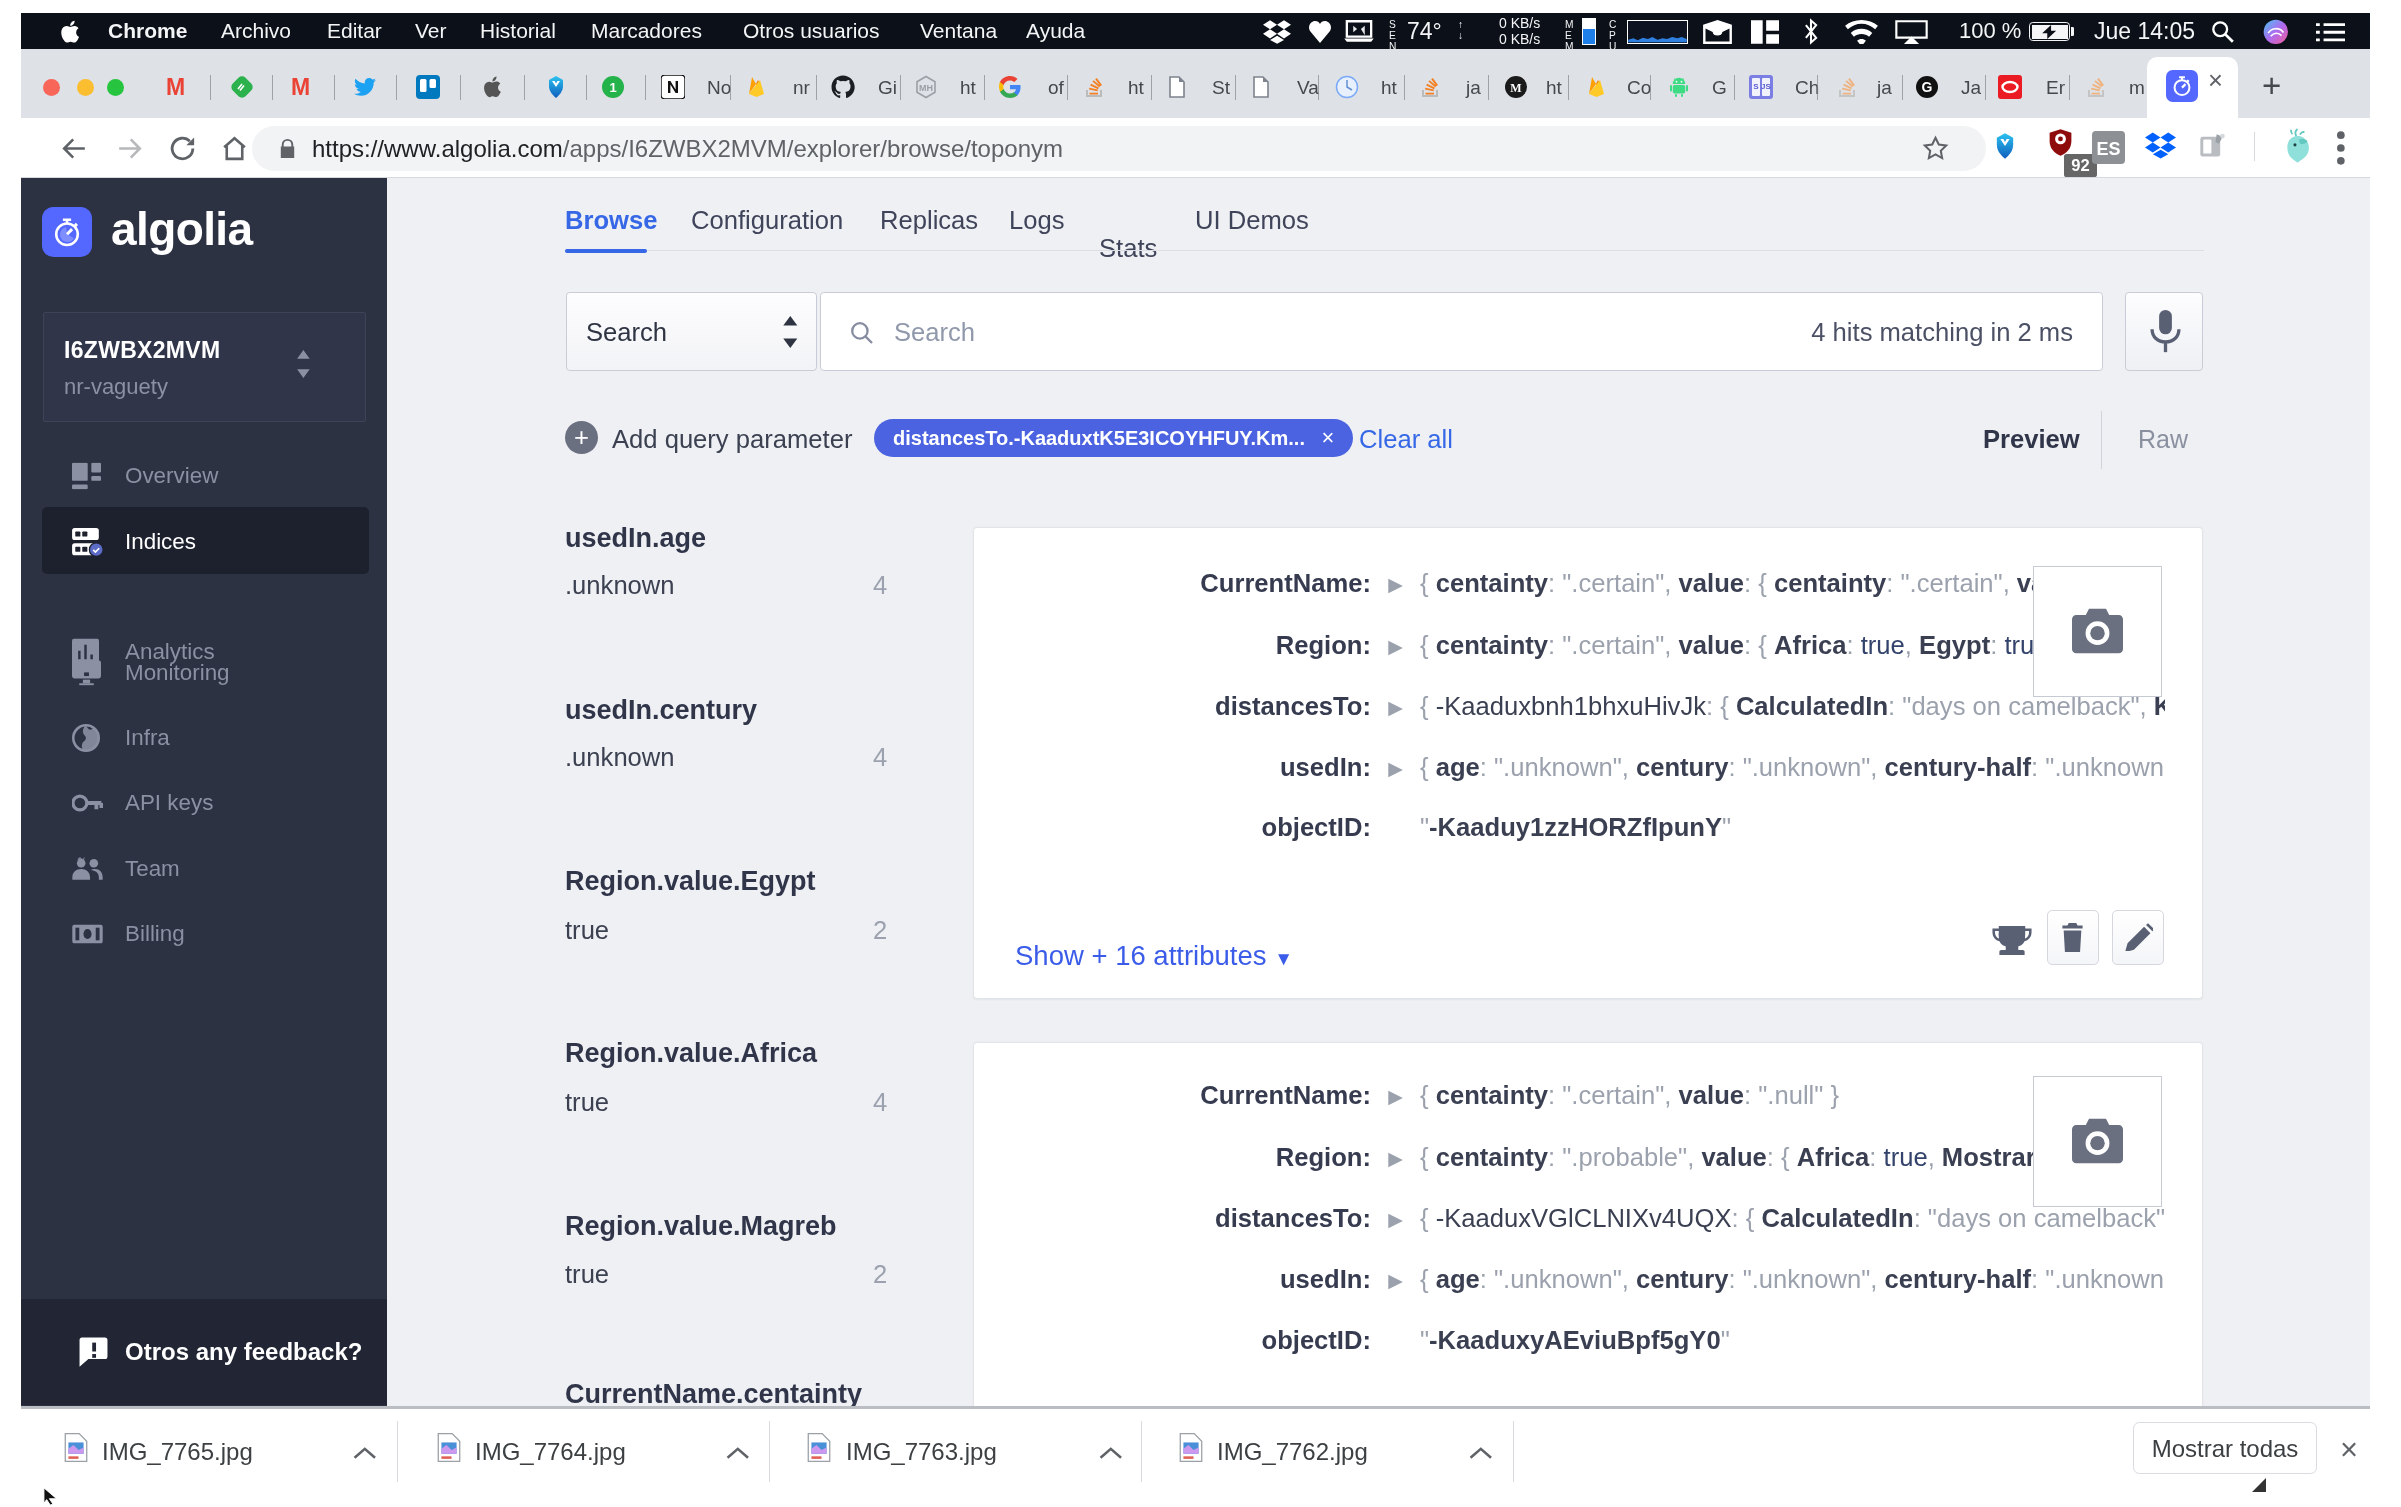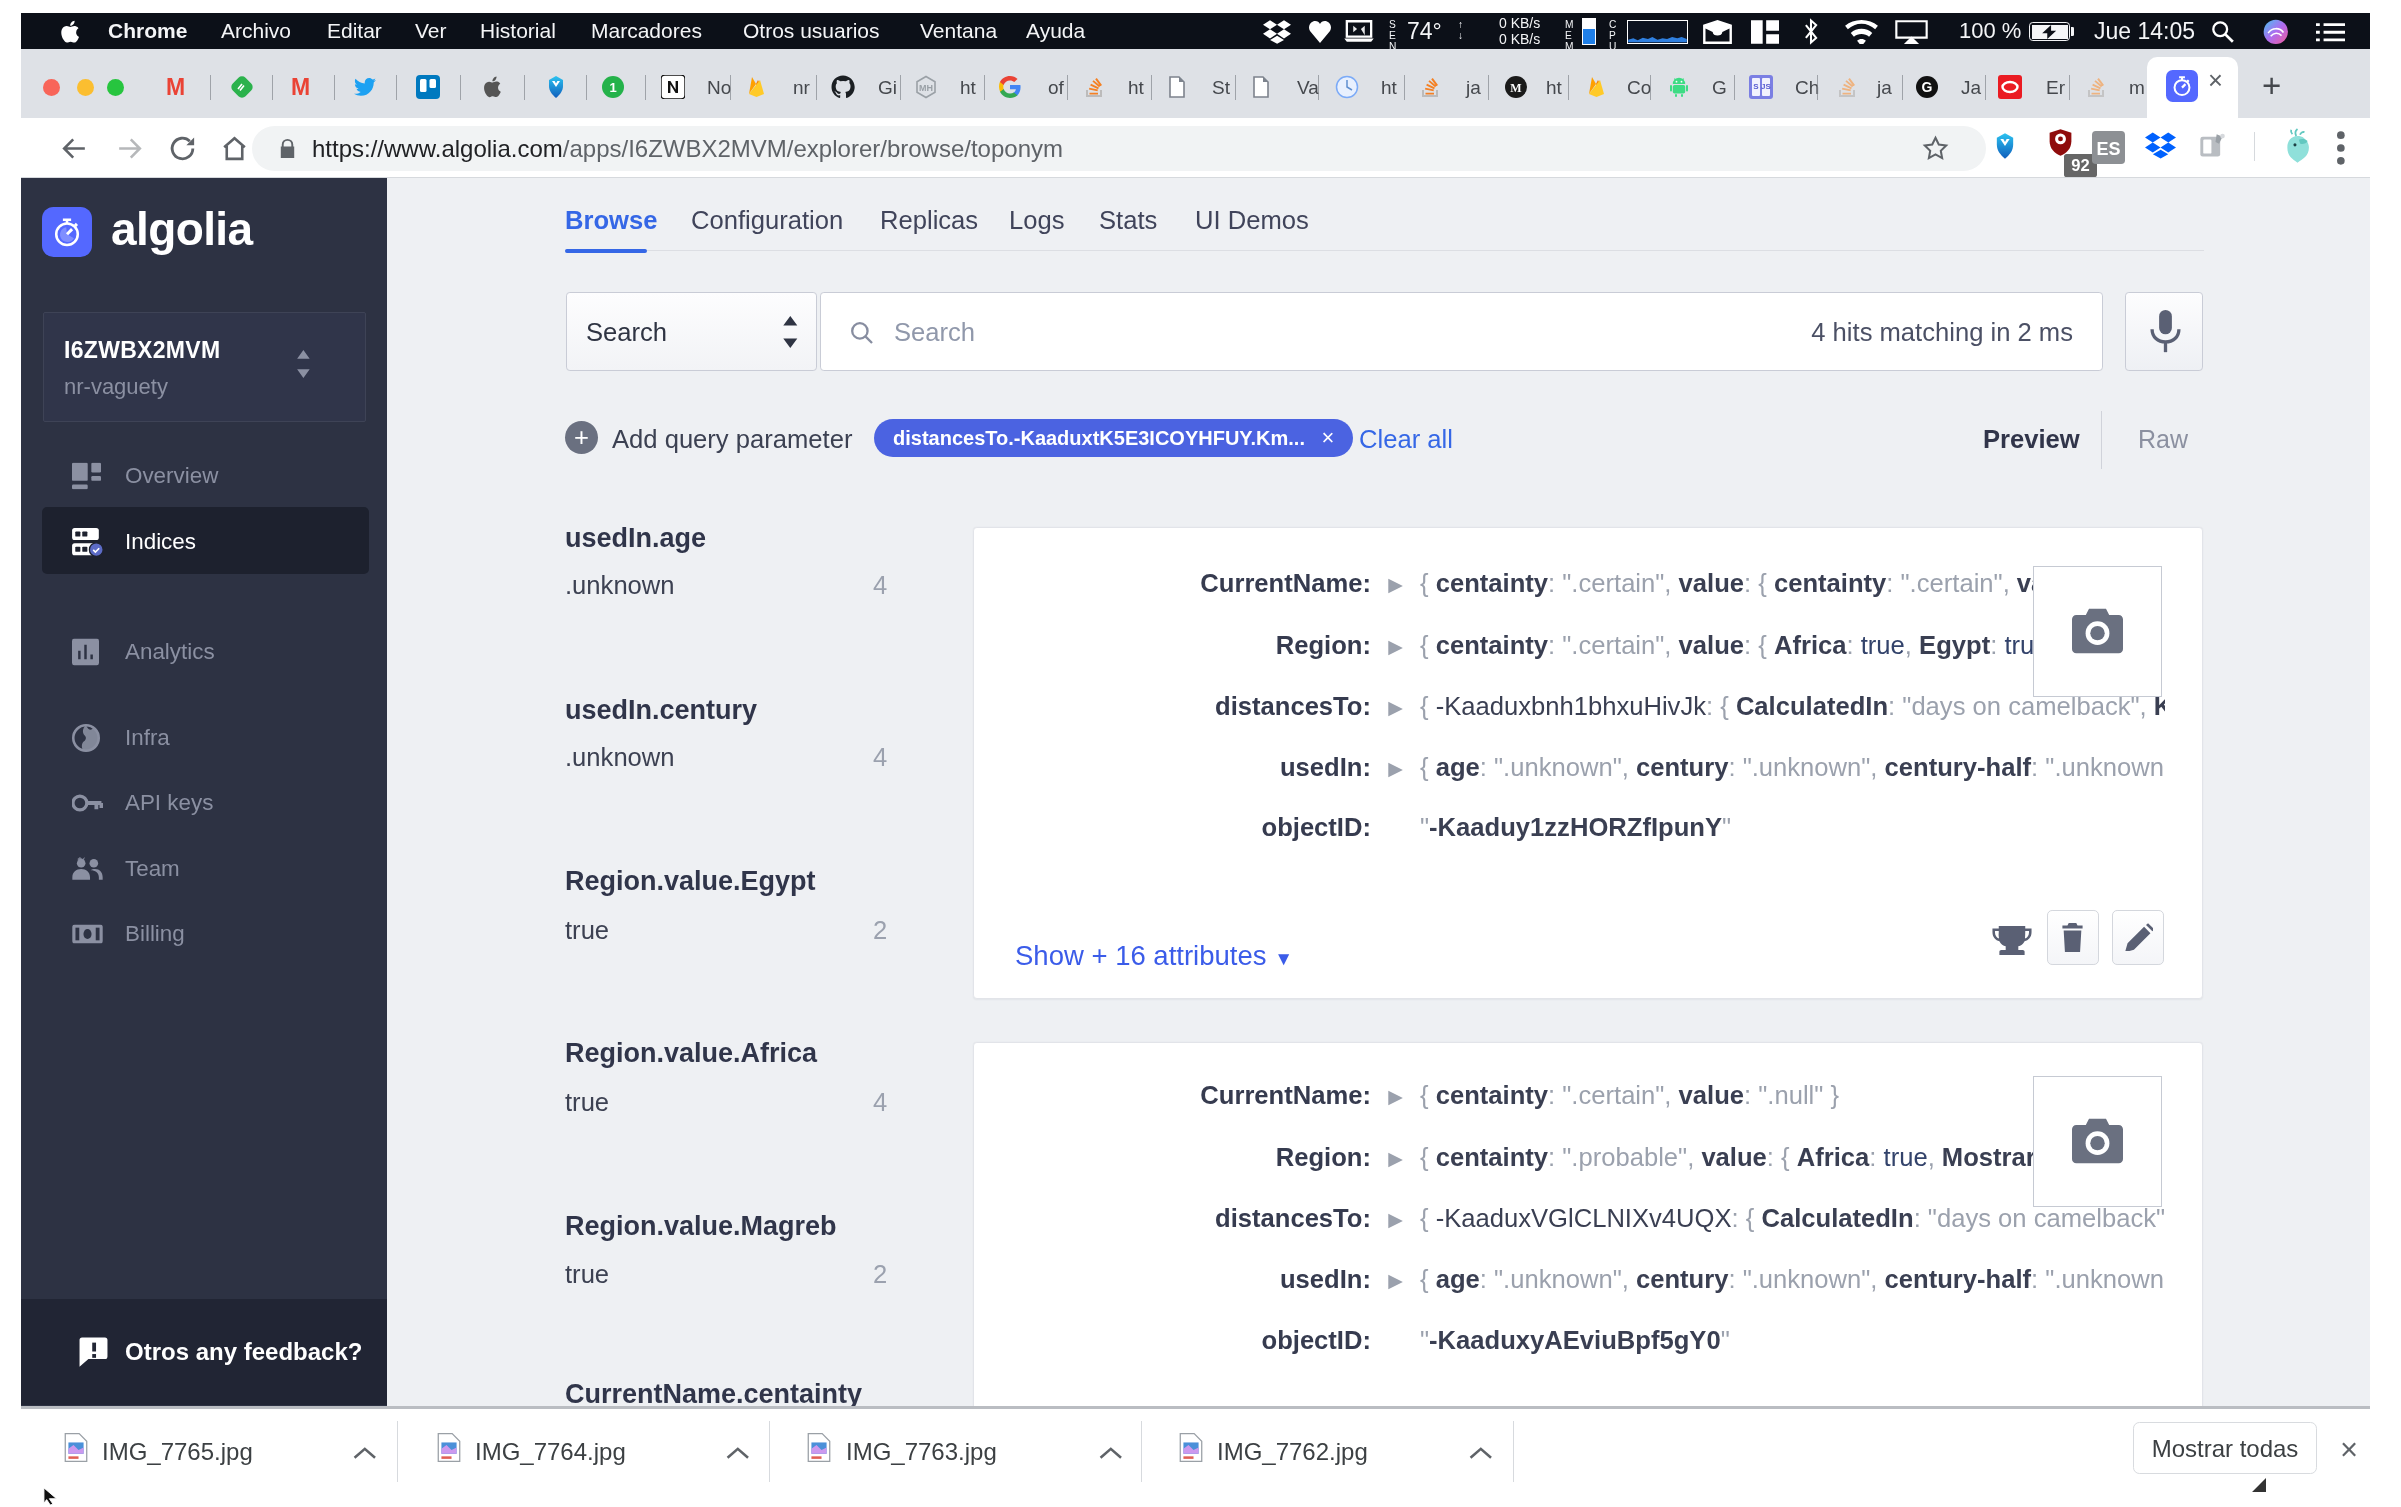--- a/index.html
+++ b/index.html
@@ -458,20 +458,29 @@
   </div>
   <div class="nav" style="top:397px;margin-top:44px;">
     <svg class="ic" width="27" height="27" viewBox="0 0 22 22">
         <rect width="22" height="22" rx="2" fill="#8b90a2"></rect>
         <g stroke="#2d3243" stroke-width="2">
           <path d="M6 17V10M11 17V5M16 17v-4"></path>
         </g>
       </svg>
     <span class="tx">Analytics</span>
   </div>
+  <div class="nav" style="top:462px;">
+    <svg class="ic" width="29" height="25.6" viewBox="0 0 24 21">
+        <rect x="0" y="0" width="24" height="15" rx="2" fill="#8b90a2"></rect>
+        <rect x="9" y="16" width="6" height="3" fill="#8b90a2"></rect>
+        <rect x="6" y="19" width="12" height="2" fill="#8b90a2"></rect>
+        <rect x="10" y="10" width="4" height="3" fill="#2d3243"></rect>
+      </svg>
+    <span class="tx">Monitoring</span>
+  </div>
   <div class="nav" style="top:527px;">
     <svg class="ic" width="28" height="28" viewBox="0 0 22 22">
         <circle cx="11" cy="11" r="10" fill="none" stroke="#8b90a2" stroke-width="2"></circle>
         <path fill="#8b90a2" d="M11 1c-3 2.5-3 6-1 8 1.5 1.5 1 3.5-.5 4.5S7 17 8.5 20.5L11 21c5.5 0 10-4.5 10-10 0-3-1.5-6.5-4-8-1.5 2-4 2.5-6-2z" opacity=".9"></path>
       </svg>
     <span class="tx">Infra</span>
   </div>
   <div class="nav" style="top:592px;">
     <svg class="ic" width="31" height="19" viewBox="0 0 24 15">
         <circle cx="6" cy="7.5" r="5.5" fill="none" stroke="#8b90a2" stroke-width="2.6"></circle>
@@ -507,21 +516,21 @@
         <rect x="12" y="15" width="3" height="3" fill="#212534"></rect>
       </svg>
     <span class="tx">Otros any feedback?</span>
   </div>
 </div>
 <div id="main">
   <span class="ptab" style="left:178px;color:#3567e6;font-weight:bold;">Browse</span>
   <span class="ptab" style="left:304px;">Configuration</span>
   <span class="ptab" style="left:493px;">Replicas</span>
   <span class="ptab" style="left:622px;">Logs</span>
-  <span class="ptab" style="left:712px;">Stats</span>
+  <span class="ptab" style="left:712px;margin-top:28px;">Stats</span>
   <span class="ptab" style="left:808px;">UI Demos</span>
   <div id="ptabline"></div>
   <div id="ptabunder"></div>
 
   <div id="selbox">
     <span class="tx">Search</span>
     <svg style="position:absolute;left:215px;top:23px;" width="16.6" height="32" viewBox="0 0 13 25">
         <path fill="#2f3443" d="M6.5 0L12 7.5H1zM6.5 25L1 17.5h11z"></path>
       </svg>
   </div>

